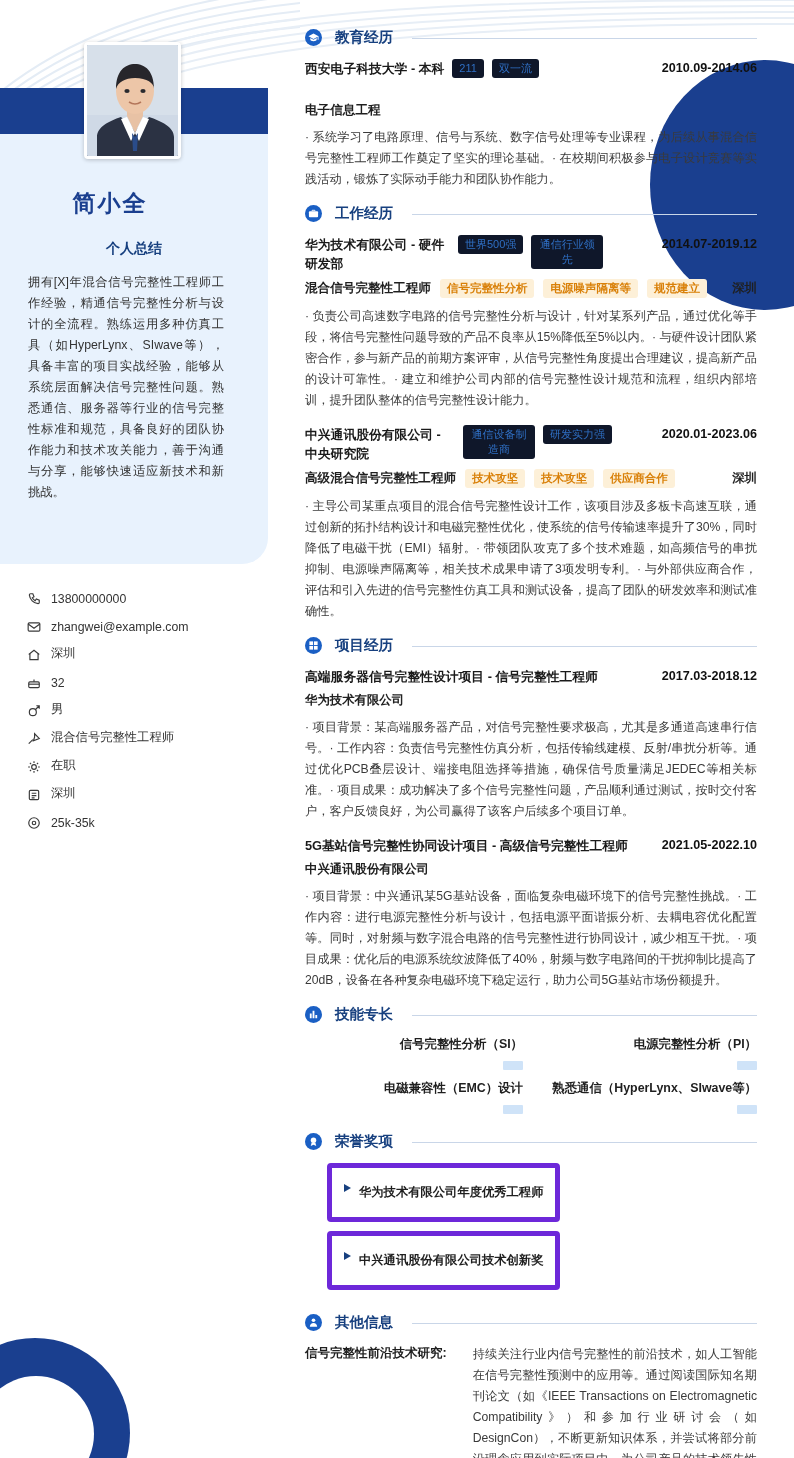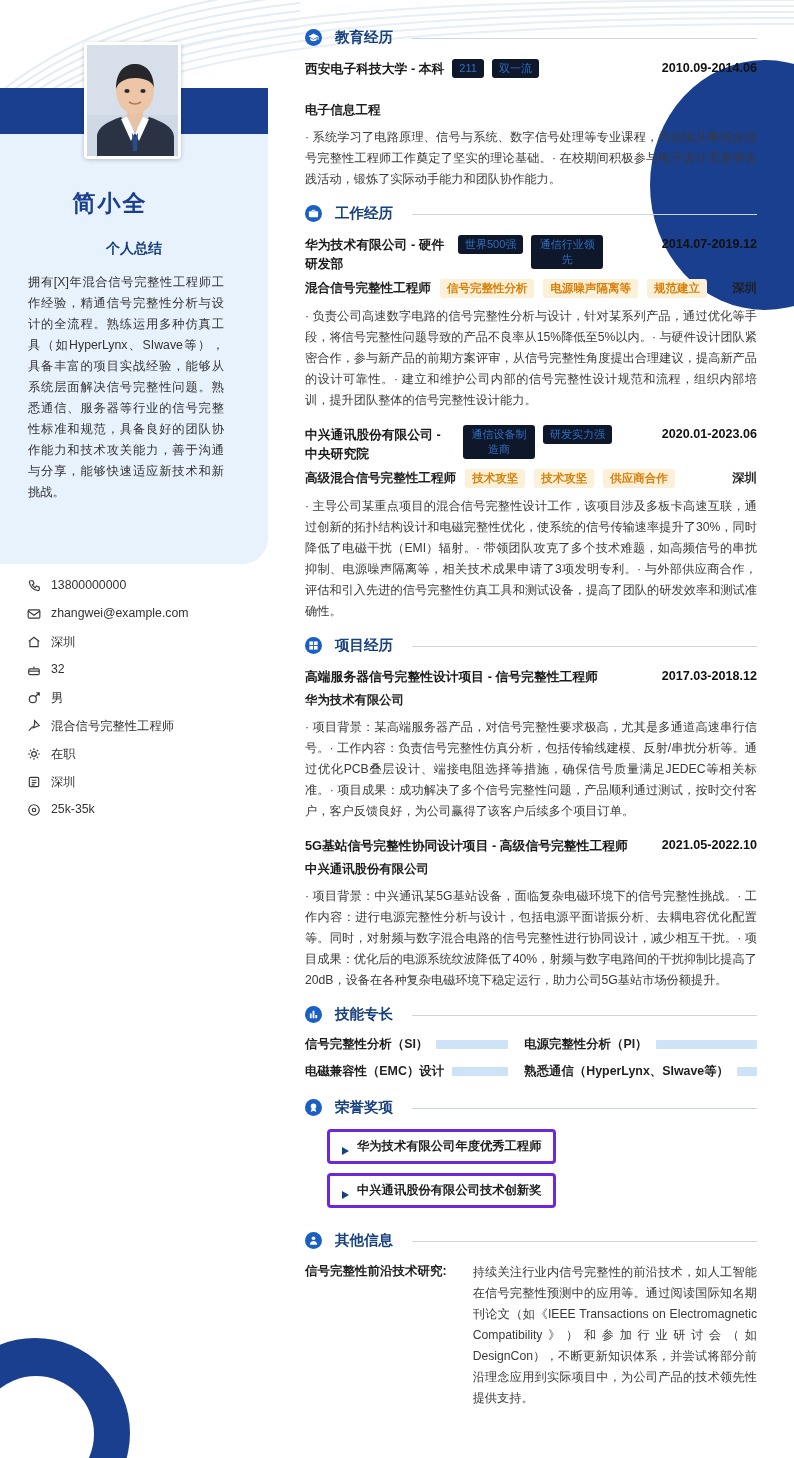--- a/index.html
+++ b/index.html
@@ -64,21 +64,21 @@
   }
   .summary-body {
     position:absolute; left:28px; top:272px; width:196px;
     font-size:12.3px; line-height:21px; color:#333; text-align:justify;
   }
 
   .contact-list {
     position:absolute; left:26px; top:578px; width:250px;
   }
   .contact-row {
-    display:flex; align-items:flex-start; gap:10px; height:28px; font-size:12.3px; color:#333;
+    display:flex; align-items:flex-end; gap:10px; height:28px; font-size:12.3px; color:#333;
   }
   .c-ico {
     width:15px; height:15px; flex:0 0 15px; color:#3a3a3a;
     display:flex; align-items:center; justify-content:center;
   }
   .c-ico svg{display:block}
 
   
   .right-col {
     position:absolute; left:305px; top:28px; width:452px;
@@ -118,29 +118,29 @@
   }
   .city { font-size:12.4px; font-weight:bold; color:#1f1f1f; }
   .major { font-size:12.6px; font-weight:bold; color:#1f1f1f; margin-top:24px; }
   .sub { font-size:12.4px; font-weight:bold; color:#222; margin-top:6px; }
   .body-text {
     font-size:12.2px; line-height:21px; color:#3a3a3a; text-align:justify; margin-top:8px;
   }
 
   
   .skill-grid { display:grid; grid-template-columns: 1fr 1fr; gap:10px 16px; }
-  .skill { display:flex; align-items:center; gap:8px; }
+  .skill { display:flex; align-items:flex-end; gap:8px;flex-direction:column; }
   .skill-name { font-size:12.4px; font-weight:bold; color:#1f1f1f; white-space:nowrap; }
   .skill-bar { flex:1 1 auto; height:9px; background:#cfe3f8; border-radius:1px; min-width:20px; }
   .skill-bar.short { max-width:14px; }
 
   
   .award {
-    display:inline-flex; align-items:flex-end; gap:8px;
-    border:3px solid #6d28d9; border-radius:4px; padding:6px 12px;
+    display:inline-flex; align-items:flex-start; gap:8px;
+    border:5px solid #6d28d9; border-radius:4px; padding:16px 12px;
     font-size:12.3px; color:#1f1f1f; margin:0 0 9px 22px; font-weight:bold;
   }
   .tri { width:0;height:0;border-left:7px solid #17407f;border-top:4.5px solid transparent;border-bottom:4.5px solid transparent; }
 
   
   .other-row { display:flex; gap:26px; align-items:flex-start; }
   .other-label { font-size:12.5px; font-weight:bold; color:#1f1f1f; white-space:nowrap; padding-top:1px; }
   .other-body { font-size:12.2px; line-height:21px; color:#3a3a3a; text-align:justify; }
 </style>
 </head>

